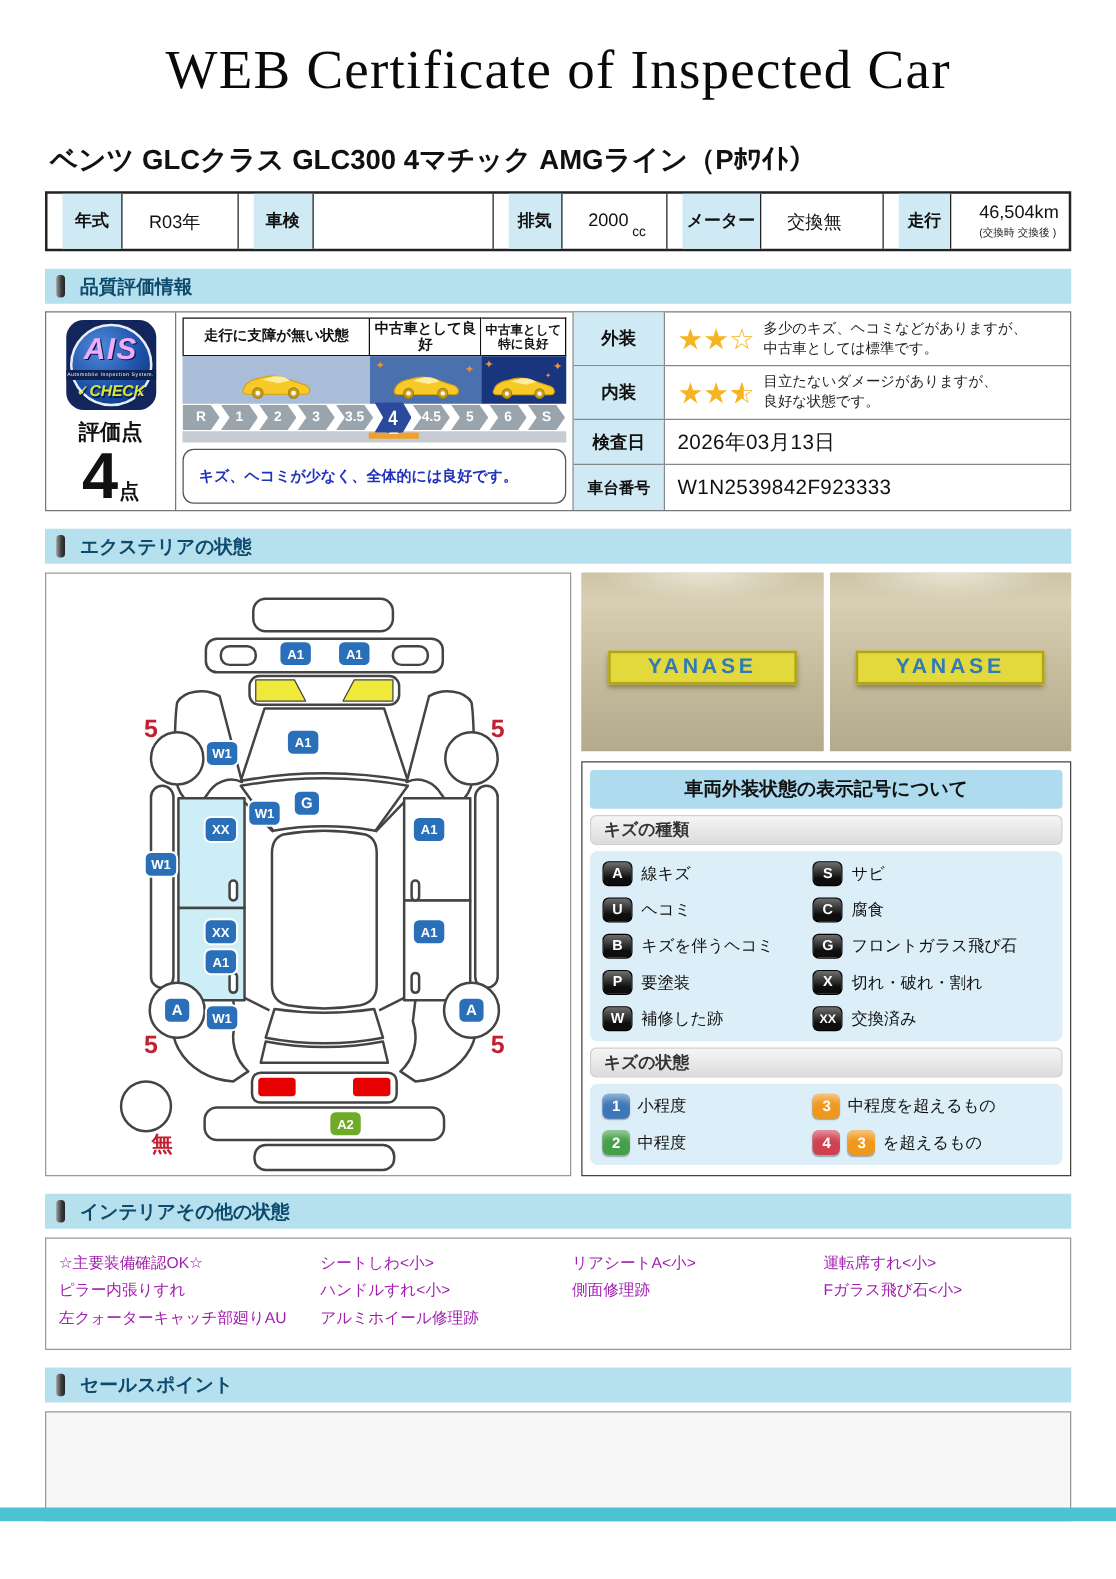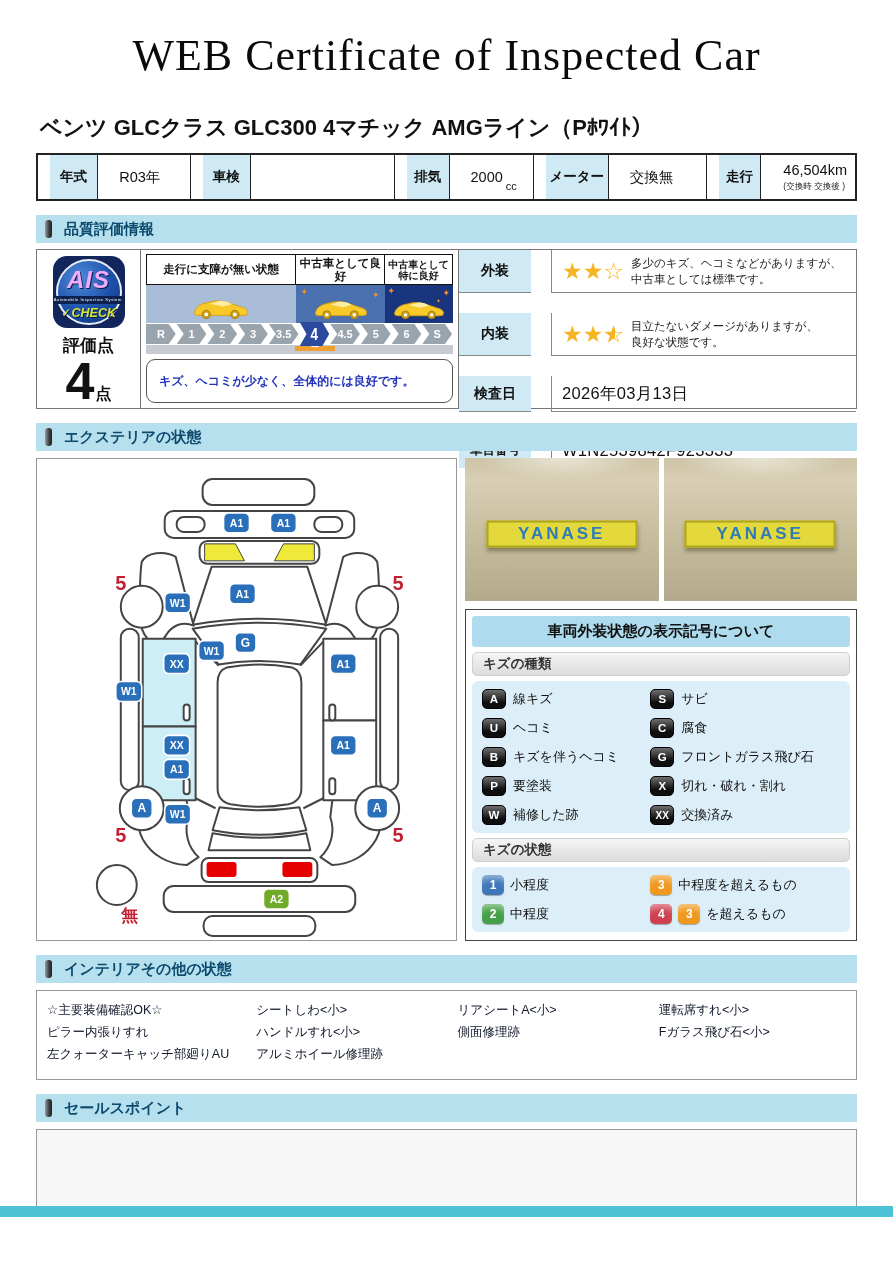--- a/index.html
+++ b/index.html
@@ -87,21 +87,21 @@
   .tick-indicator { position:absolute; top:1px; left:calc(55% - 20px); width:40px; height:5px; background:#f0a030; }
   .caret { position:absolute; top:-7px; left:calc(55% - 6px); width:0; height:0;
     border-left:6px solid transparent; border-right:6px solid transparent; border-bottom:8px solid #333; }
   .caret::after { content:""; position:absolute; left:-4px; top:2.5px; width:0; height:0;
     border-left:4px solid transparent; border-right:4px solid transparent; border-bottom:6px solid #fff; }
   .comment-box { margin-top:5px; border:1.5px solid #555; border-radius:9px; background:#fff;
     height:44px; display:flex; align-items:center; padding:0 12px;
     color:#2233bb; font-weight:700; font-size:12px; }
 
   
-  .eval-table { flex:1; display:grid; grid-template-columns:72px 1fr; grid-template-rows:43px 43px 36px 36px;gap:20px; }
+  .eval-table { flex:1; display:grid; grid-template-columns:72px 1fr; grid-template-rows:43px 43px 36px 36px; }
   .ev-label { background:#cfeaf4; font-weight:700; font-size:14px; display:flex; align-items:center; justify-content:center;
     border-bottom:1px solid #888; }
   .ev-value { display:flex; align-items:center; padding-left:10px; border-bottom:1px solid #888; border-left:1px solid #888; }
   .ev-row4 { border-bottom:none; }
   .stars { display:flex; align-items:center; margin-right:7px; }
   .st { font-size:23px; color:#f6b322; line-height:1; }
   .st.half { position:relative; display:inline-block; }
   .h-top { position:absolute; left:0; top:0; width:58%; overflow:hidden; }
   .star-text { font-size:11.5px; line-height:1.4; color:#222; }
   .ev-big { font-size:16.5px; letter-spacing:.3px; }
@@ -136,21 +136,21 @@
   .k-badge.wide { font-size:10px; }
   .state-grid { margin-top:5px; background:#dceef7; border-radius:6px; padding:8px 10px;
     display:grid; grid-template-columns:47% 53%; row-gap:9px; }
   .s-badge { width:22px; height:20px; border-radius:5px; margin-right:6px; flex:0 0 auto;
     color:#fff; font-weight:700; font-size:12px; display:flex; align-items:center; justify-content:center;
     box-shadow:inset 0 8px 6px -4px rgba(255,255,255,.45), 0 1px 1px rgba(0,0,0,.3); }
 
   
   .notes-box { margin-top:7px; border:1px solid #999; background:#fff; min-height:90px; padding:9px 4px 9px 10px;
     display:grid; grid-template-columns:26% 25% 25% 24%; }
-  .notes-col div { font-size:12.5px; line-height:1.75; color:#0f172a; }
+  .notes-col div { font-size:12.5px; line-height:1.75; color:#a21caf; }
 
   
   .sales-box { margin-top:7px; border:1px solid #999; background:#f7f7f7; height:88px; }
 
   .footer-bar { position:absolute; left:0; bottom:0; width:100%; height:11px; background:#4cc2d4; }
 </style>
 </head>
 <body>
 
 <div class="page">

